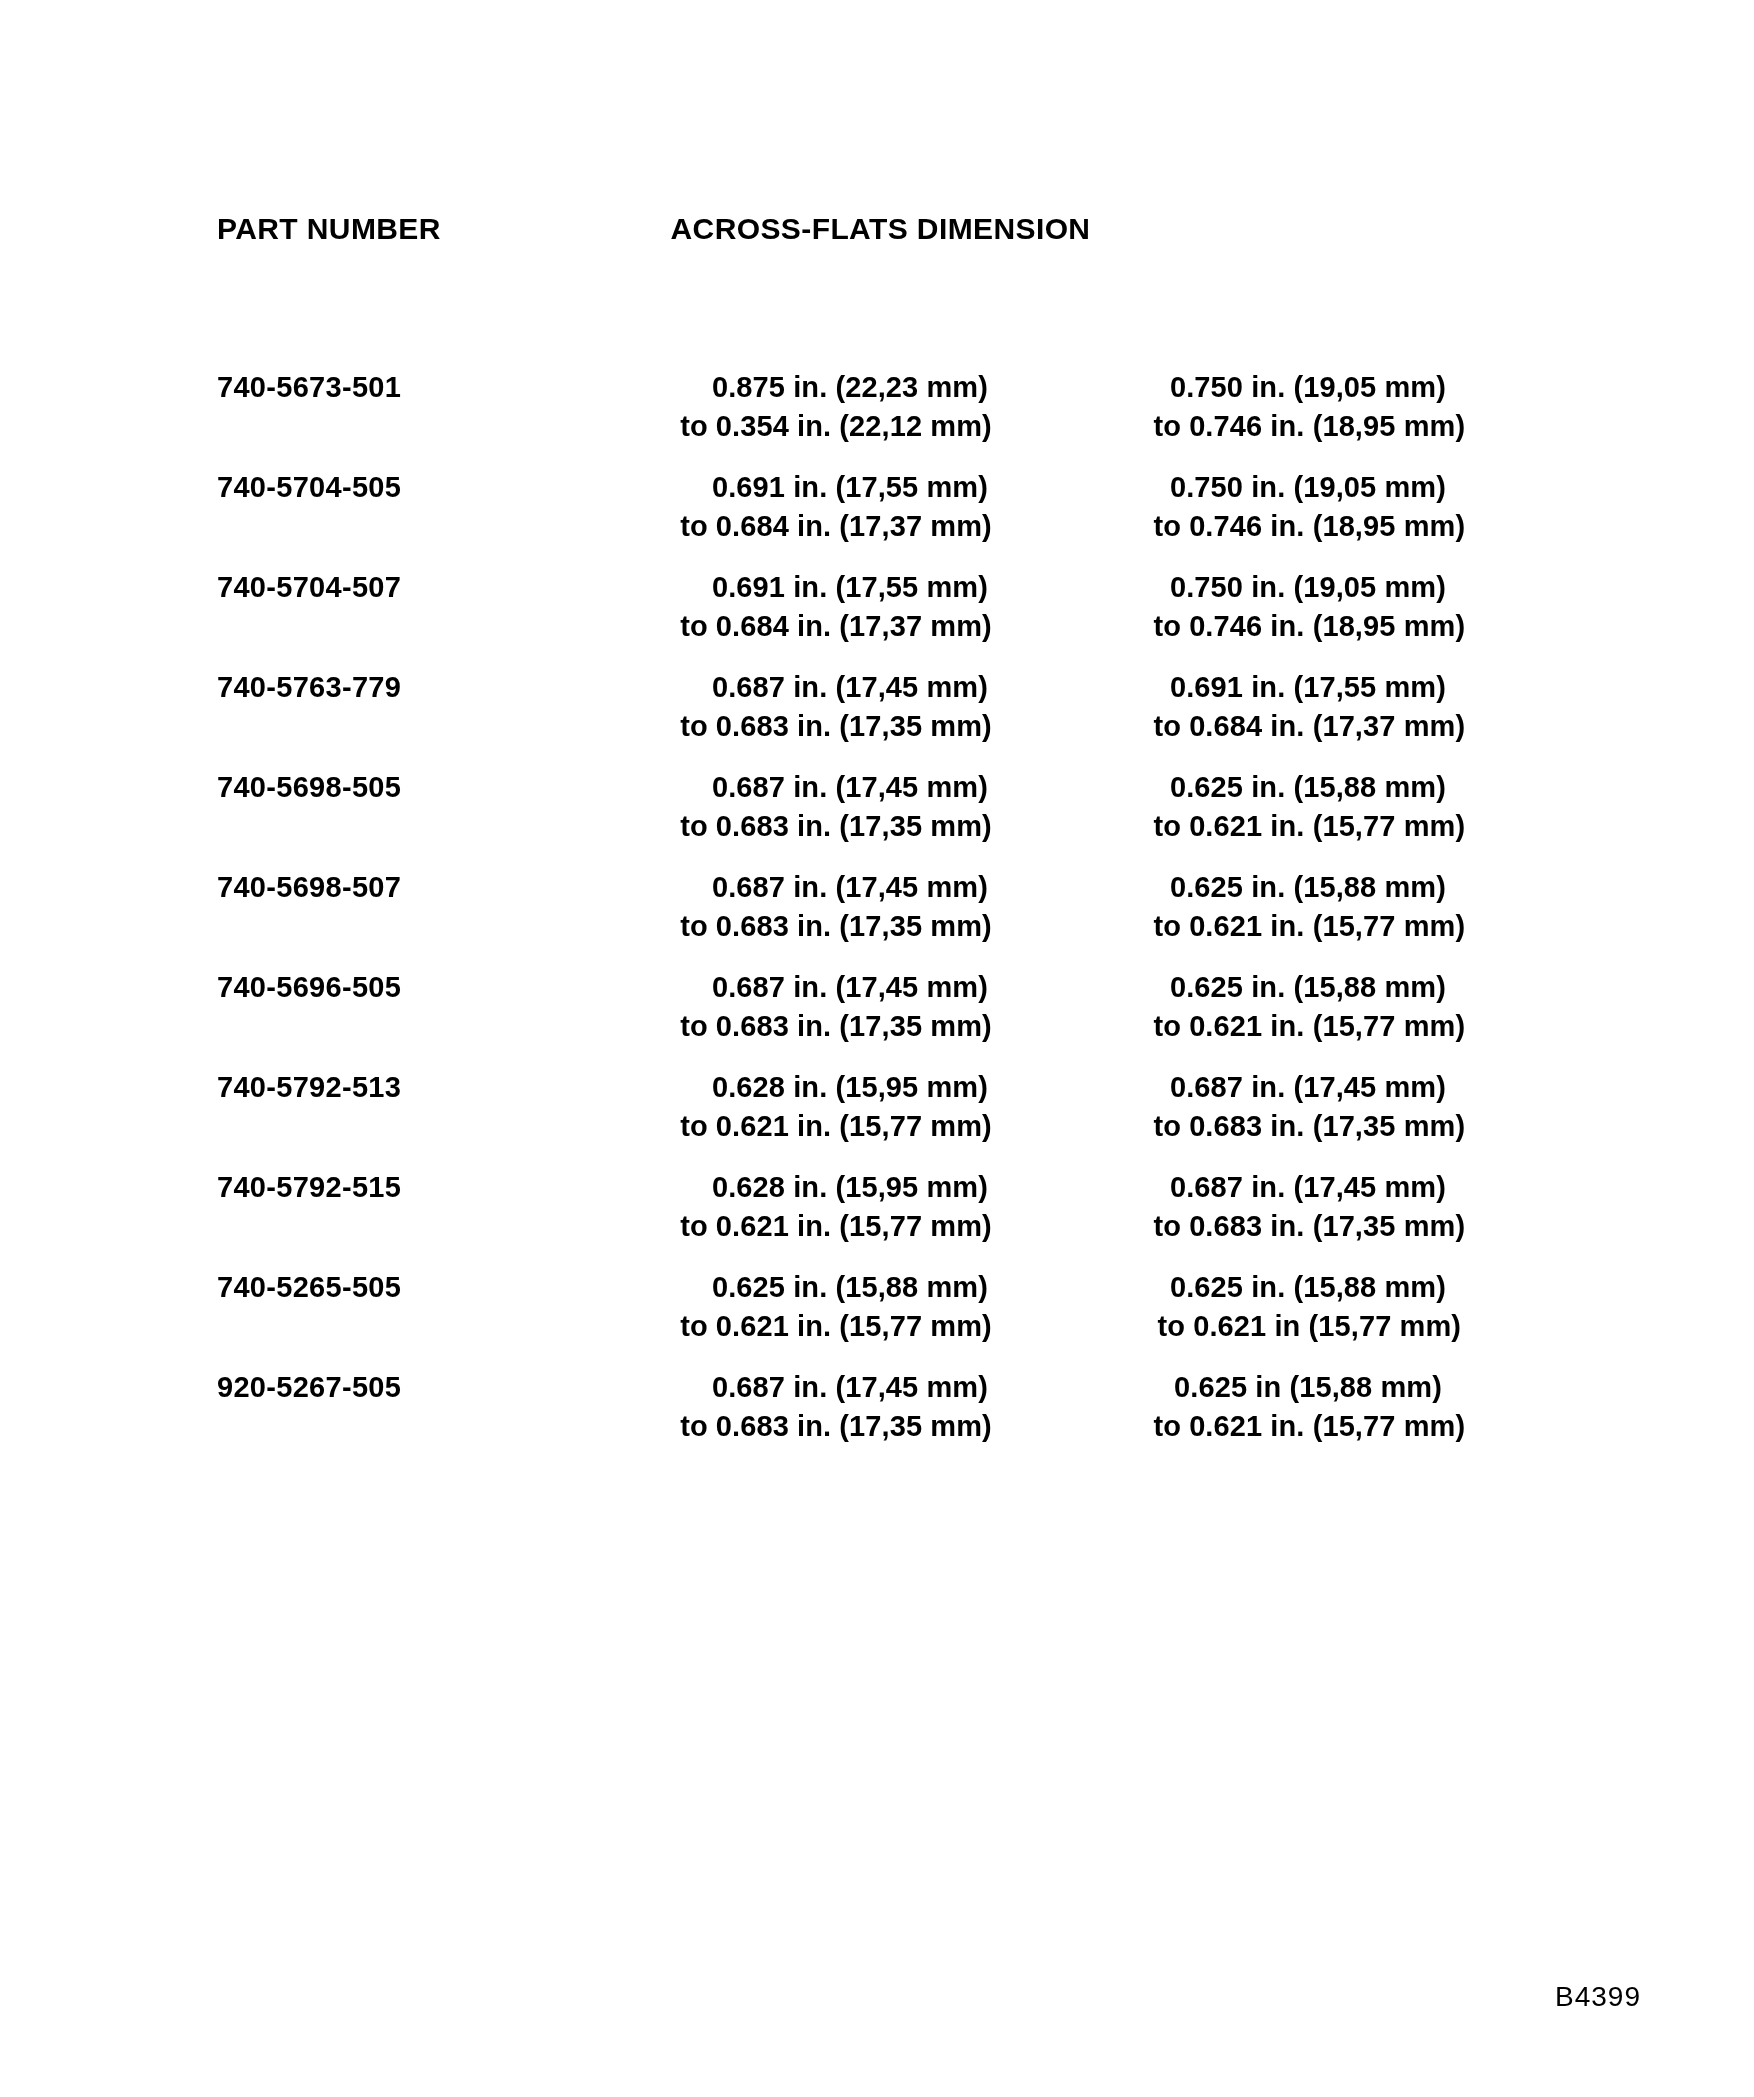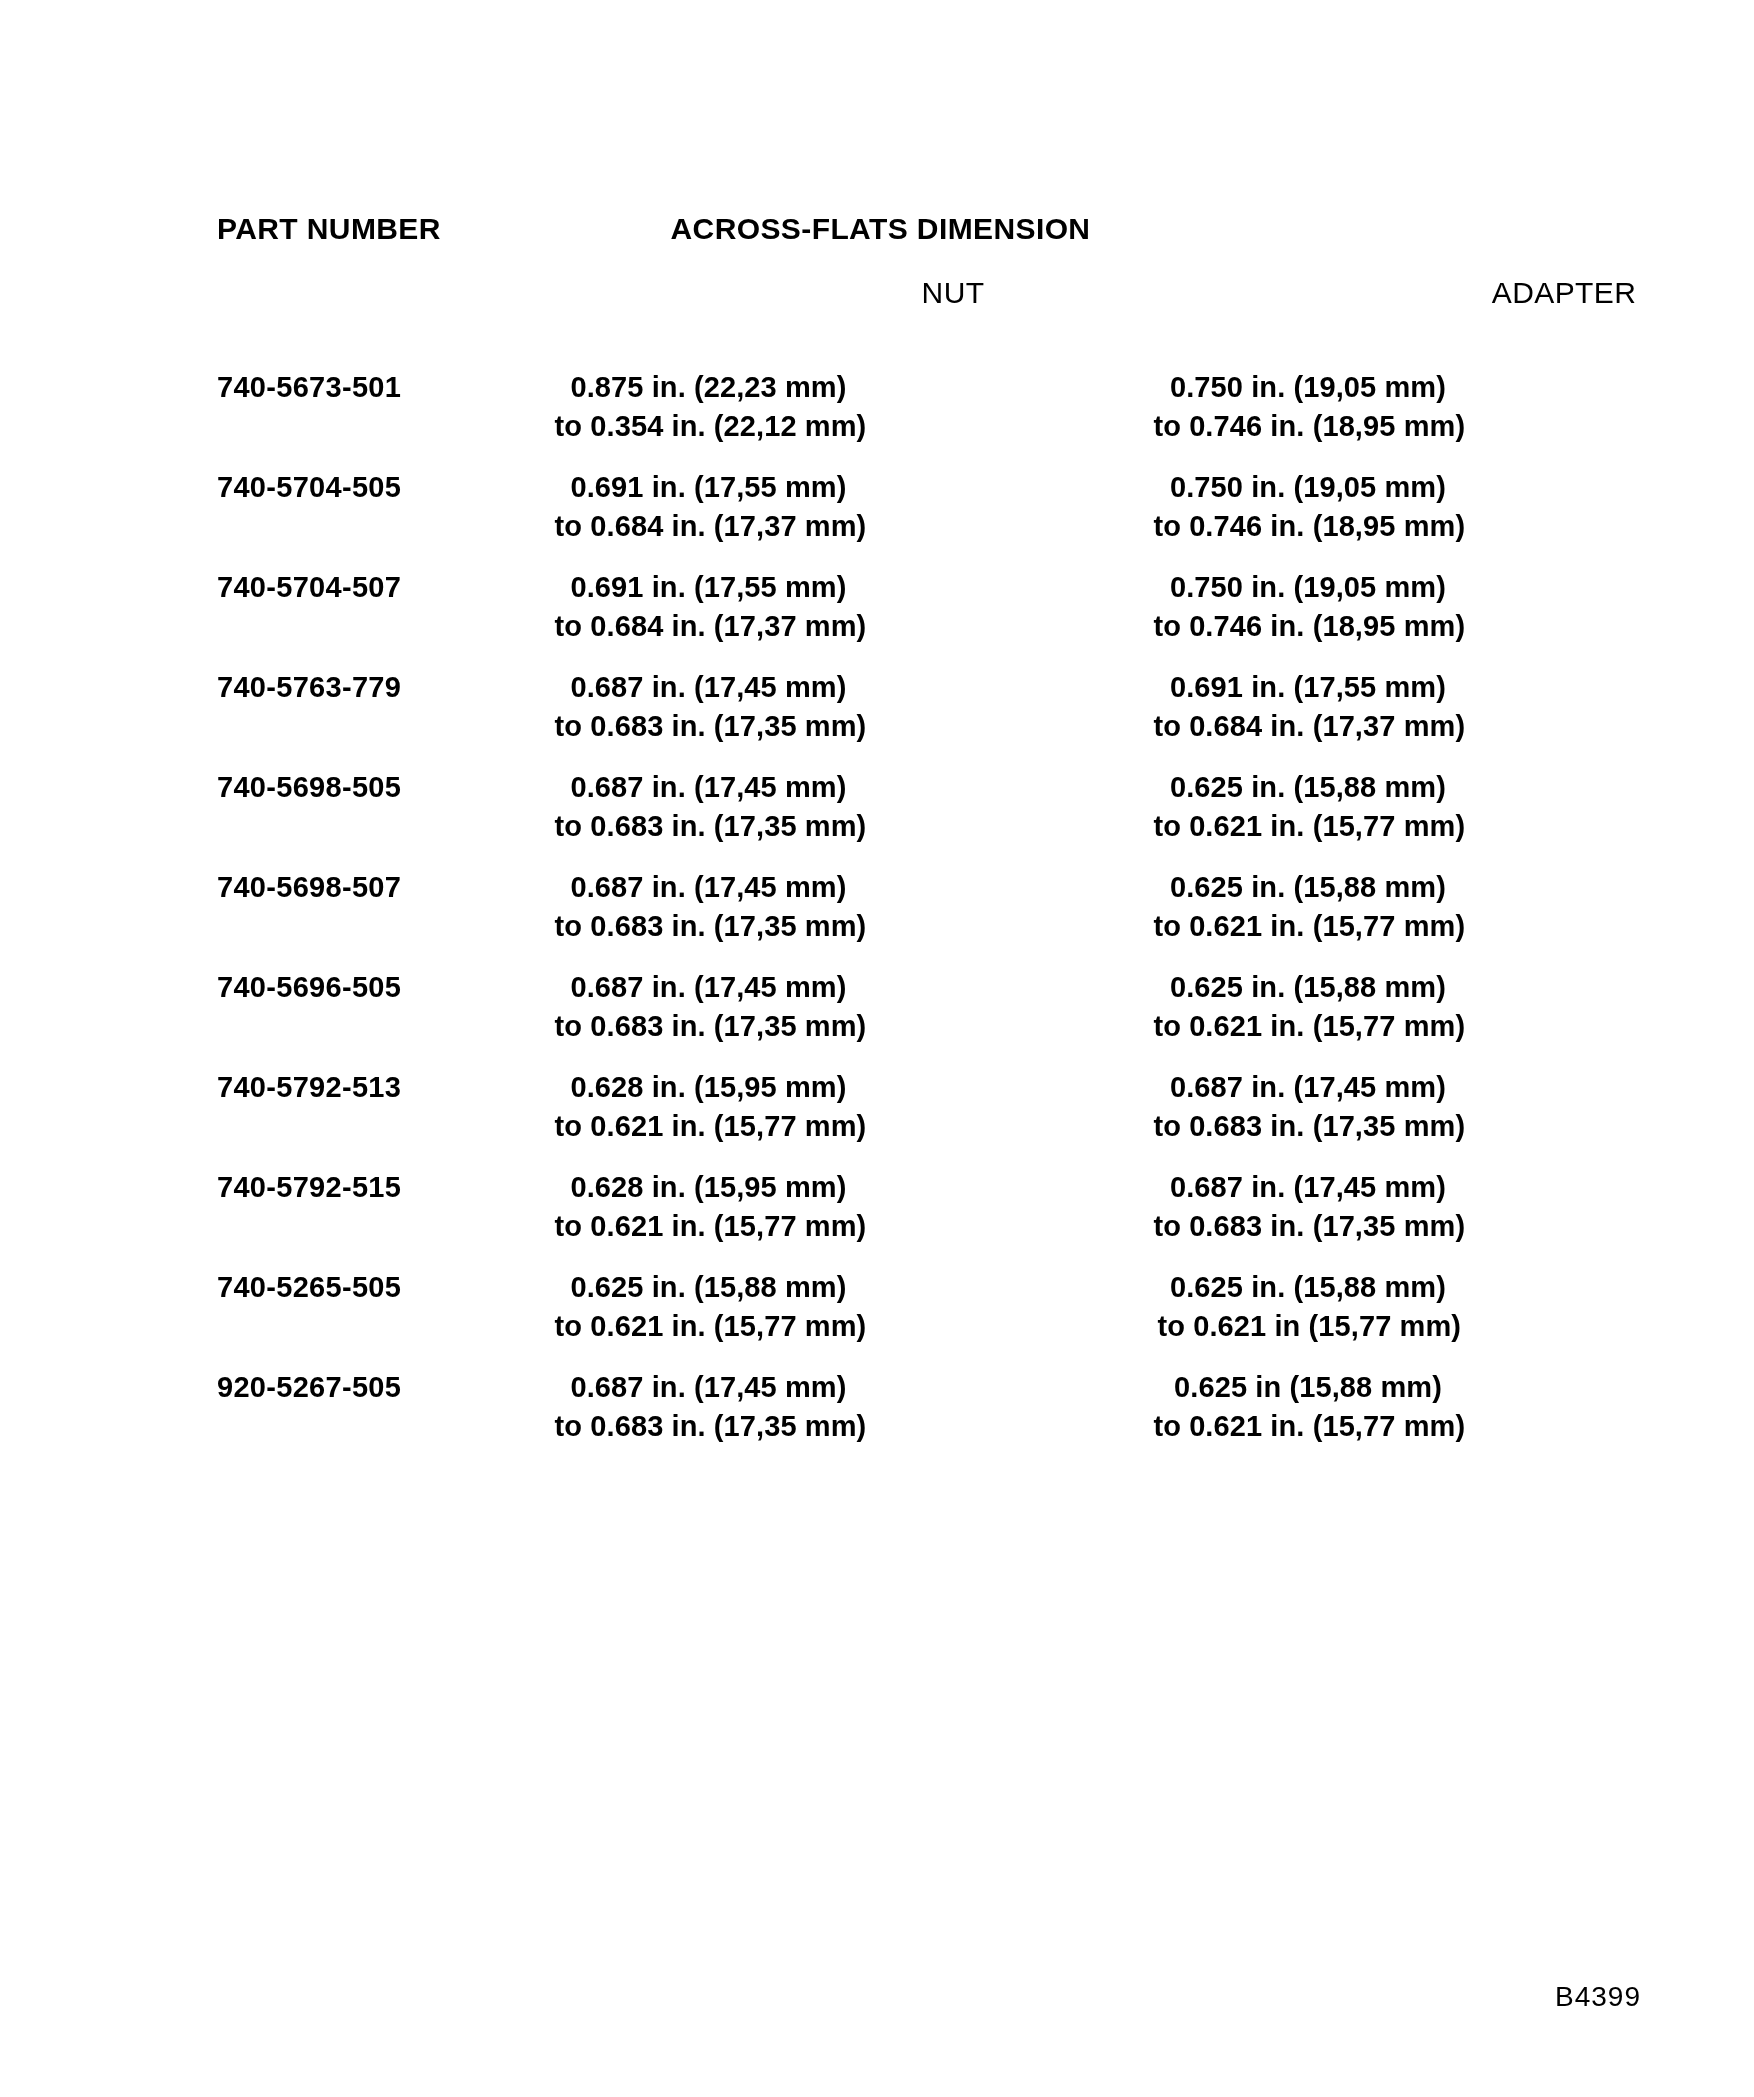--- a/index.html
+++ b/index.html
@@ -94,21 +94,21 @@
     font-size: 29px;
     letter-spacing: 0.3px;
     white-space: nowrap;
     line-height: 39px;
   }
   .cell-nut {
     position: absolute;
     left: 212px;
     top: 0;
     width: 559px;
-    text-align: center;
+    text-align: right;
     font-size: 29px;
     letter-spacing: 0.1px;
     line-height: 39px;
     white-space: nowrap;
   }
   .cell-adapter {
     position: absolute;
     left: 855px;
     top: 0;
     width: 472px;
@@ -137,24 +137,20 @@
 </head>
 <body>
 
 <div class="page">
 
   <div class="header-row">
     <div class="hdr-afd">ACROSS-FLATS DIMENSION</div>
     <div class="hdr-part">PART NUMBER</div>
   </div>
 
-  <div class="subhead-row">
-    <div class="hdr-nut">NUT</div>
-    <div class="hdr-adapter">ADAPTER</div>
-  </div>
 
   <div class="table" id="table-body">
       <div class="row">
         <div class="cell-part">740-5673-501</div>
         <div class="cell-nut">
           <div>0.875 in. (22,23 mm)</div>
           <div class="line2">to 0.354 in. (22,12 mm)</div>
         </div>
         <div class="cell-adapter">
           <div>0.750 in. (19,05 mm)</div>

